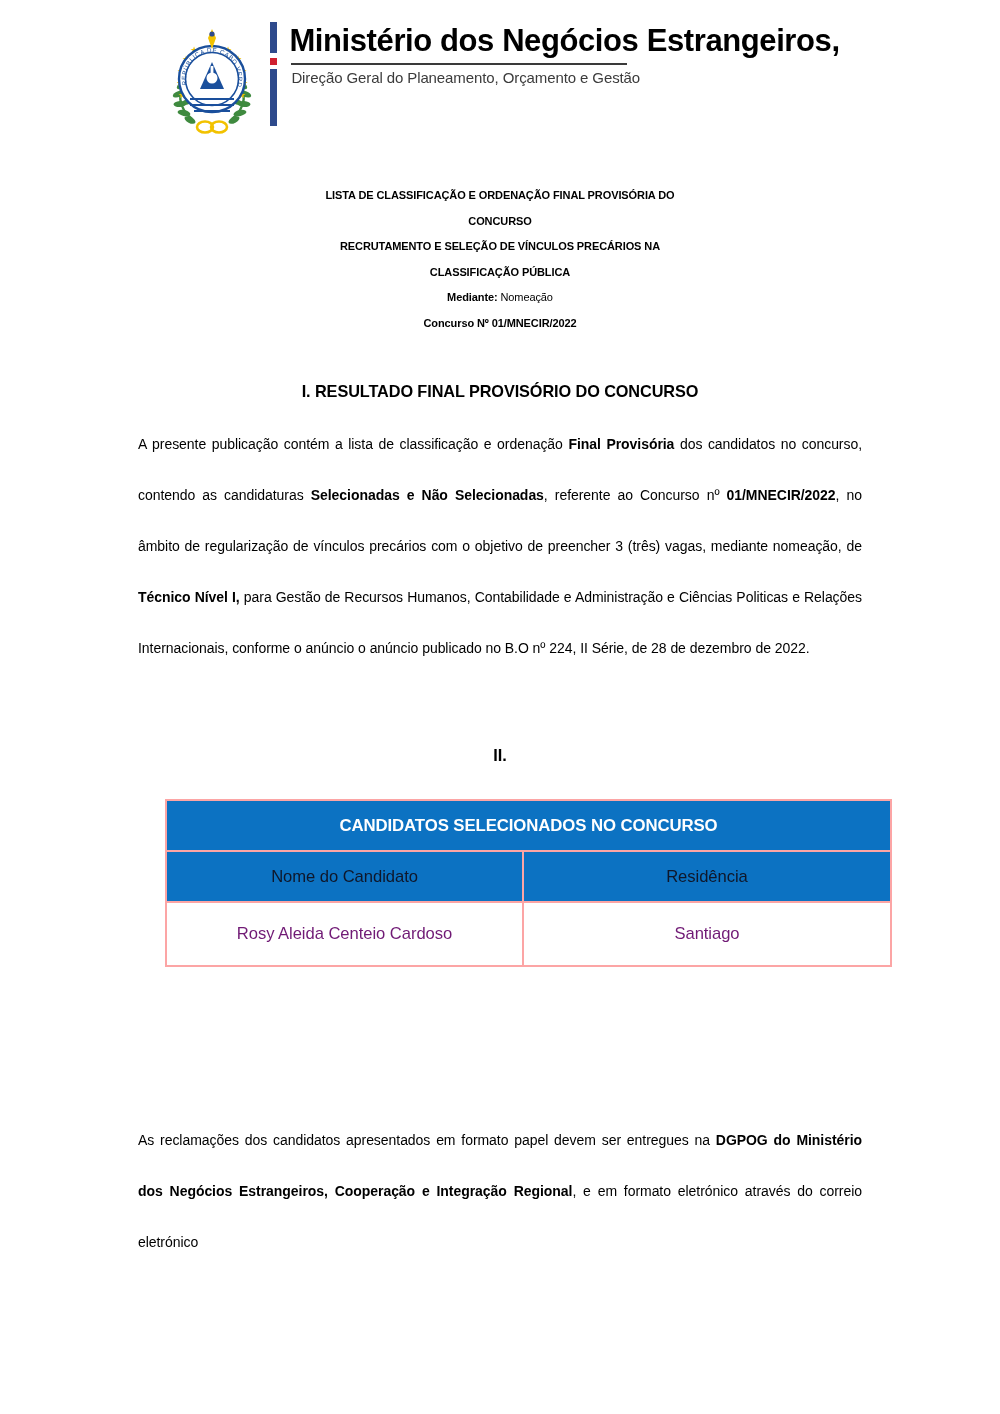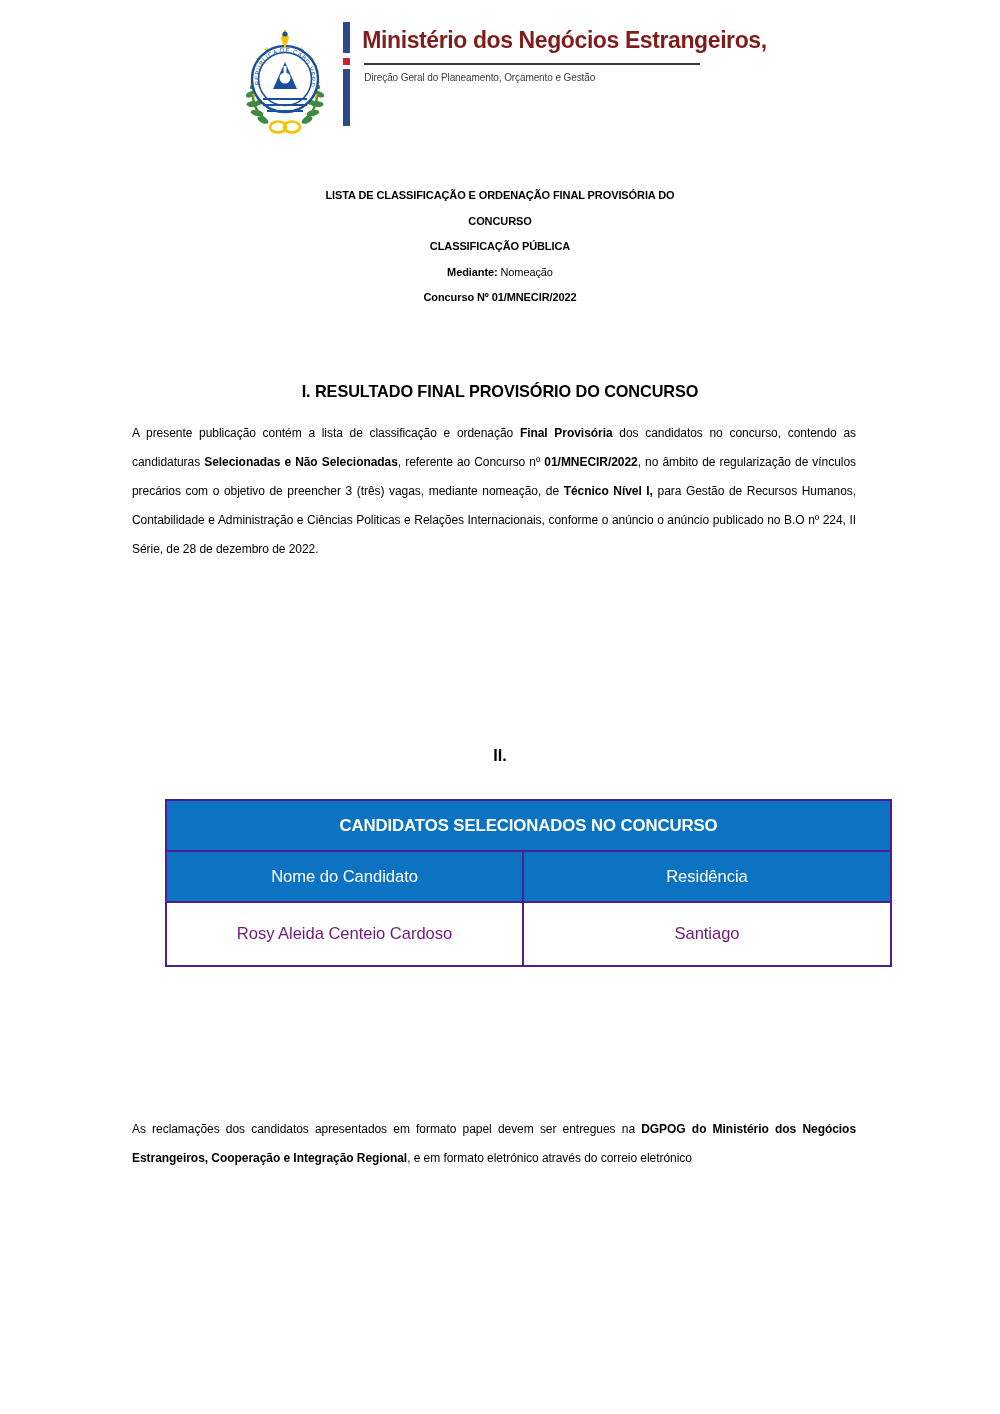--- a/index.html
+++ b/index.html
@@ -72,35 +72,35 @@
     position: absolute;
     left: 0; top: 47px;
     width: 7px; height: 57px;
     background: #2e4a8c;
   }
 
   .lh-text { padding-top: 1px; }
   .lh-line1, .lh-line2 {
     font-family: "Liberation Sans", sans-serif;
     font-weight: bold;
-    font-size: 23px;
+    font-size: 31px;
     line-height: 35px;
     letter-spacing: -0.4px;
-    color: #7f1d1d;
+    color: #000000;
     white-space: nowrap;
   }
   .lh-rule {
     width: 336px;
     height: 1.5px;
     background: #3a3a3a;
     margin: 5px 0 4px 2px;
   }
   .lh-sub {
     font-family: "Liberation Sans", sans-serif;
-    font-size: 10px;
+    font-size: 15px;
     line-height: 18px;
     color: #3b3b3b;
     letter-spacing: -0.1px;
     white-space: nowrap;
     padding-left: 2px;
   }
 
   
   .title-block {
     position: absolute;
@@ -124,24 +124,24 @@
     font-size: 16.3px;
     letter-spacing: -0.1px;
   }
   #sec1-heading { position: absolute; left: 138px; top: 382px; width: 724px; }
   #sec2-heading { position: absolute; left: 138px; top: 746px; width: 724px; }
   #sec3-heading { position: absolute; left: 138px; top: 1079px; width: 724px; }
 
   
   .body-par {
     position: absolute;
-    left: 132px;
+    left: 138px;
     width: 724px;
-    font-size: 12px;
-    line-height: 29px;
+    font-size: 14px;
+    line-height: 51px;
     text-align: justify;
     text-justify: inter-word;
     letter-spacing: -0.05px;
   }
   #par-1 { top: 419px; }
   #par-3 { top: 1115px; }
   .body-par b { font-weight: bold; }
 
   
   .tbl-wrap {
@@ -149,39 +149,39 @@
     left: 165px;
     top: 799px;
     width: 725px;
   }
   table.cand {
     border-collapse: collapse;
     width: 725px;
     table-layout: fixed;
   }
   table.cand td, table.cand th {
-    border: 2px solid #4c1d95;
+    border: 2px solid #fca5a5;
     padding: 0;
     text-align: center;
     vertical-align: middle;
   }
   table.cand col.c1 { width: 357px; }
   table.cand col.c2 { width: 368px; }
 
   .cand-title {
     background: #0c72c2;
     color: #ffffff;
     font-weight: bold;
     font-size: 16.8px;
     height: 49px;
     letter-spacing: -0.1px;
   }
   .cand-sub {
     background: #0c72c2;
-    color: #ffffff;
+    color: #0f172a;
     font-weight: normal;
     font-size: 16.6px;
     height: 49px;
     letter-spacing: -0.05px;
   }
   .cand-cell {
     background: #ffffff;
     color: #701a75;
     font-size: 16.6px;
     height: 62px;
@@ -277,20 +277,21 @@
         <div class="lh-rule"></div>
         <div class="lh-sub">Direção Geral do Planeamento, Orçamento e Gestão</div>
       </div>
 
     </div>
   </div>
 
   <div class="title-block">
     <div class="t-line">LISTA DE CLASSIFICAÇÃO E ORDENAÇÃO FINAL PROVISÓRIA DO</div>
     <div class="t-line">CONCURSO</div>
+    <div class="t-line">RECRUTAMENTO E SELEÇÃO DE VÍNCULOS PRECÁRIOS NA</div>
     <div class="t-line">CLASSIFICAÇÃO PÚBLICA</div>
     <div class="t-line"><span>Mediante:</span><span class="reg"> Nomeação</span></div>
     <div class="t-line">Concurso Nº 01/MNECIR/2022</div>
   </div>
 
   <div class="heading" id="sec1-heading">I. RESULTADO FINAL PROVISÓRIO DO CONCURSO</div>
   <div class="body-par" id="par-1"><span>A presente publicação contém a lista de classificação e ordenação </span><b>Final Provisória</b><span> dos candidatos no concurso, contendo as candidaturas </span><b>Selecionadas e Não Selecionadas</b><span>, referente ao Concurso nº </span><b>01/MNECIR/2022</b><span>, no âmbito de regularização de vínculos precários com o objetivo de preencher 3 (três) vagas, mediante nomeação, de </span><b>Técnico Nível I,</b><span> para Gestão de Recursos Humanos, Contabilidade e Administração e Ciências Politicas e Relações Internacionais, conforme o anúncio o anúncio publicado no B.O nº 224, II Série, de 28 de dezembro de 2022.</span></div>
 
   <div class="heading" id="sec2-heading">II.</div>
 

